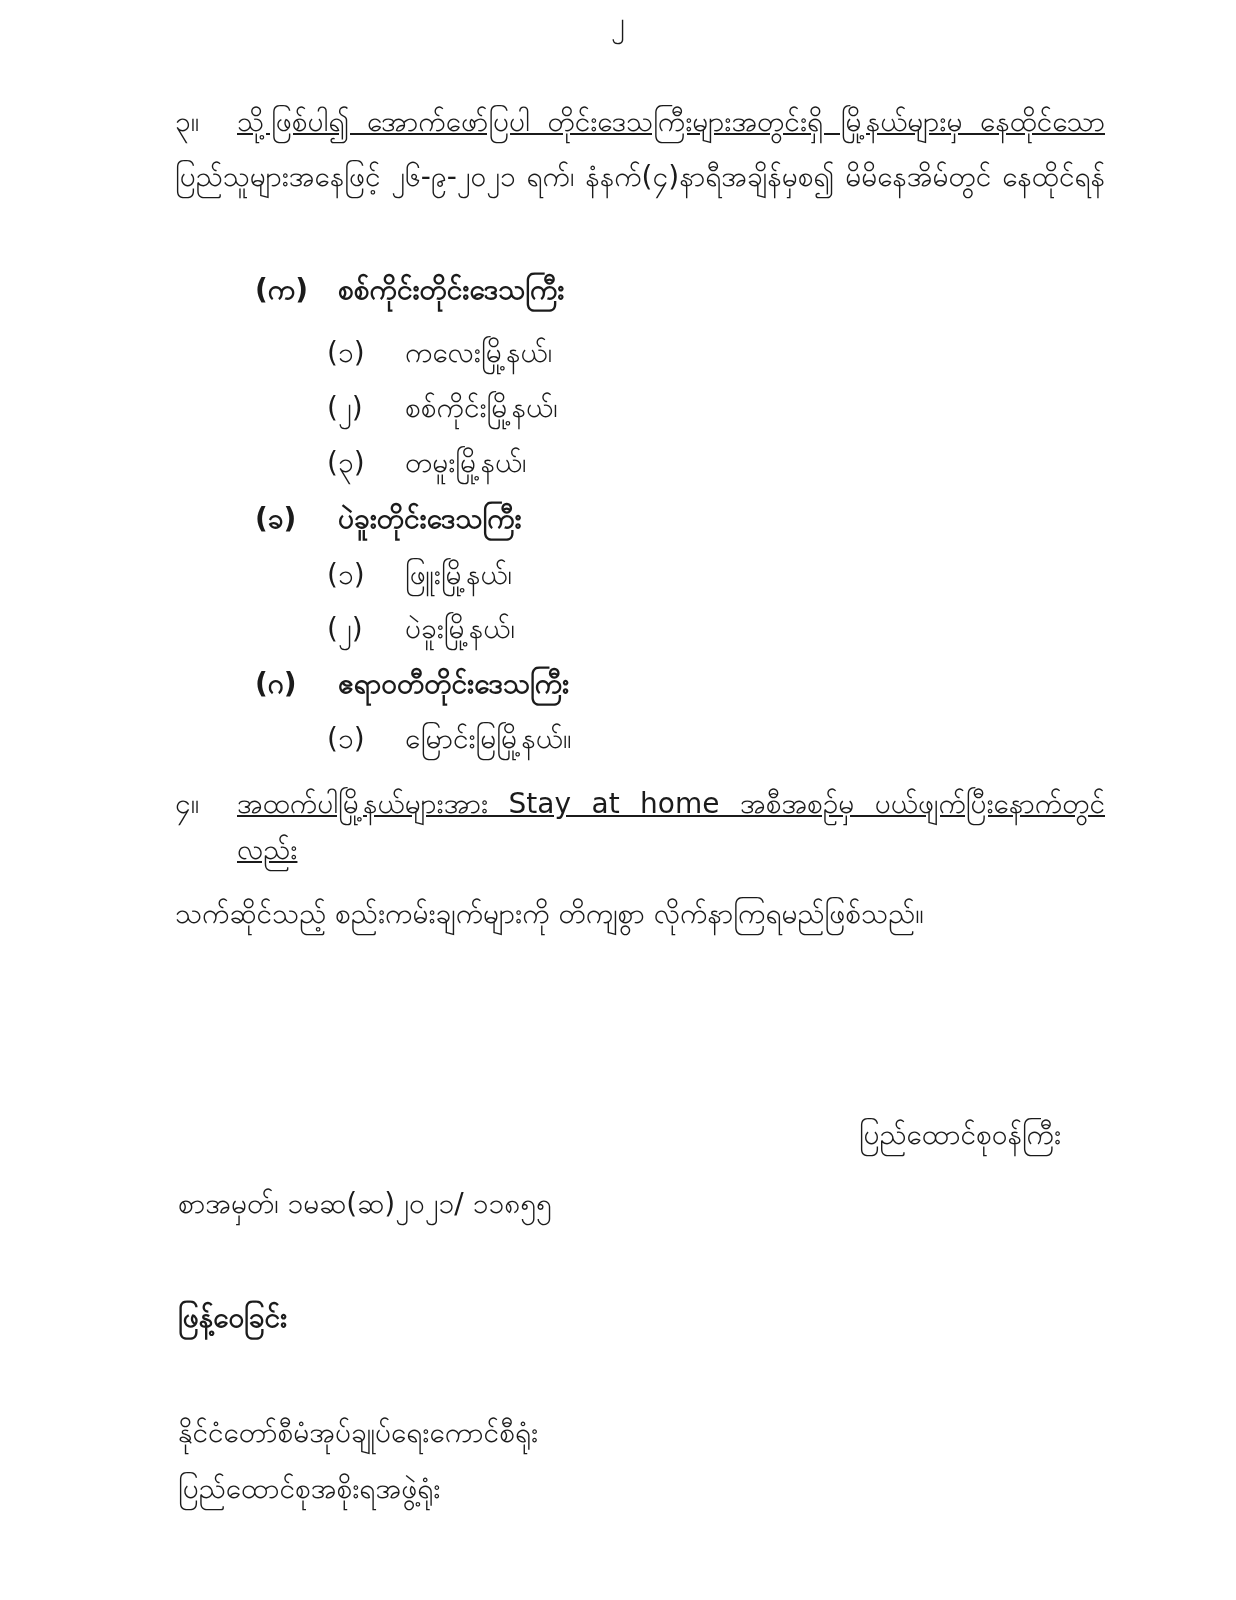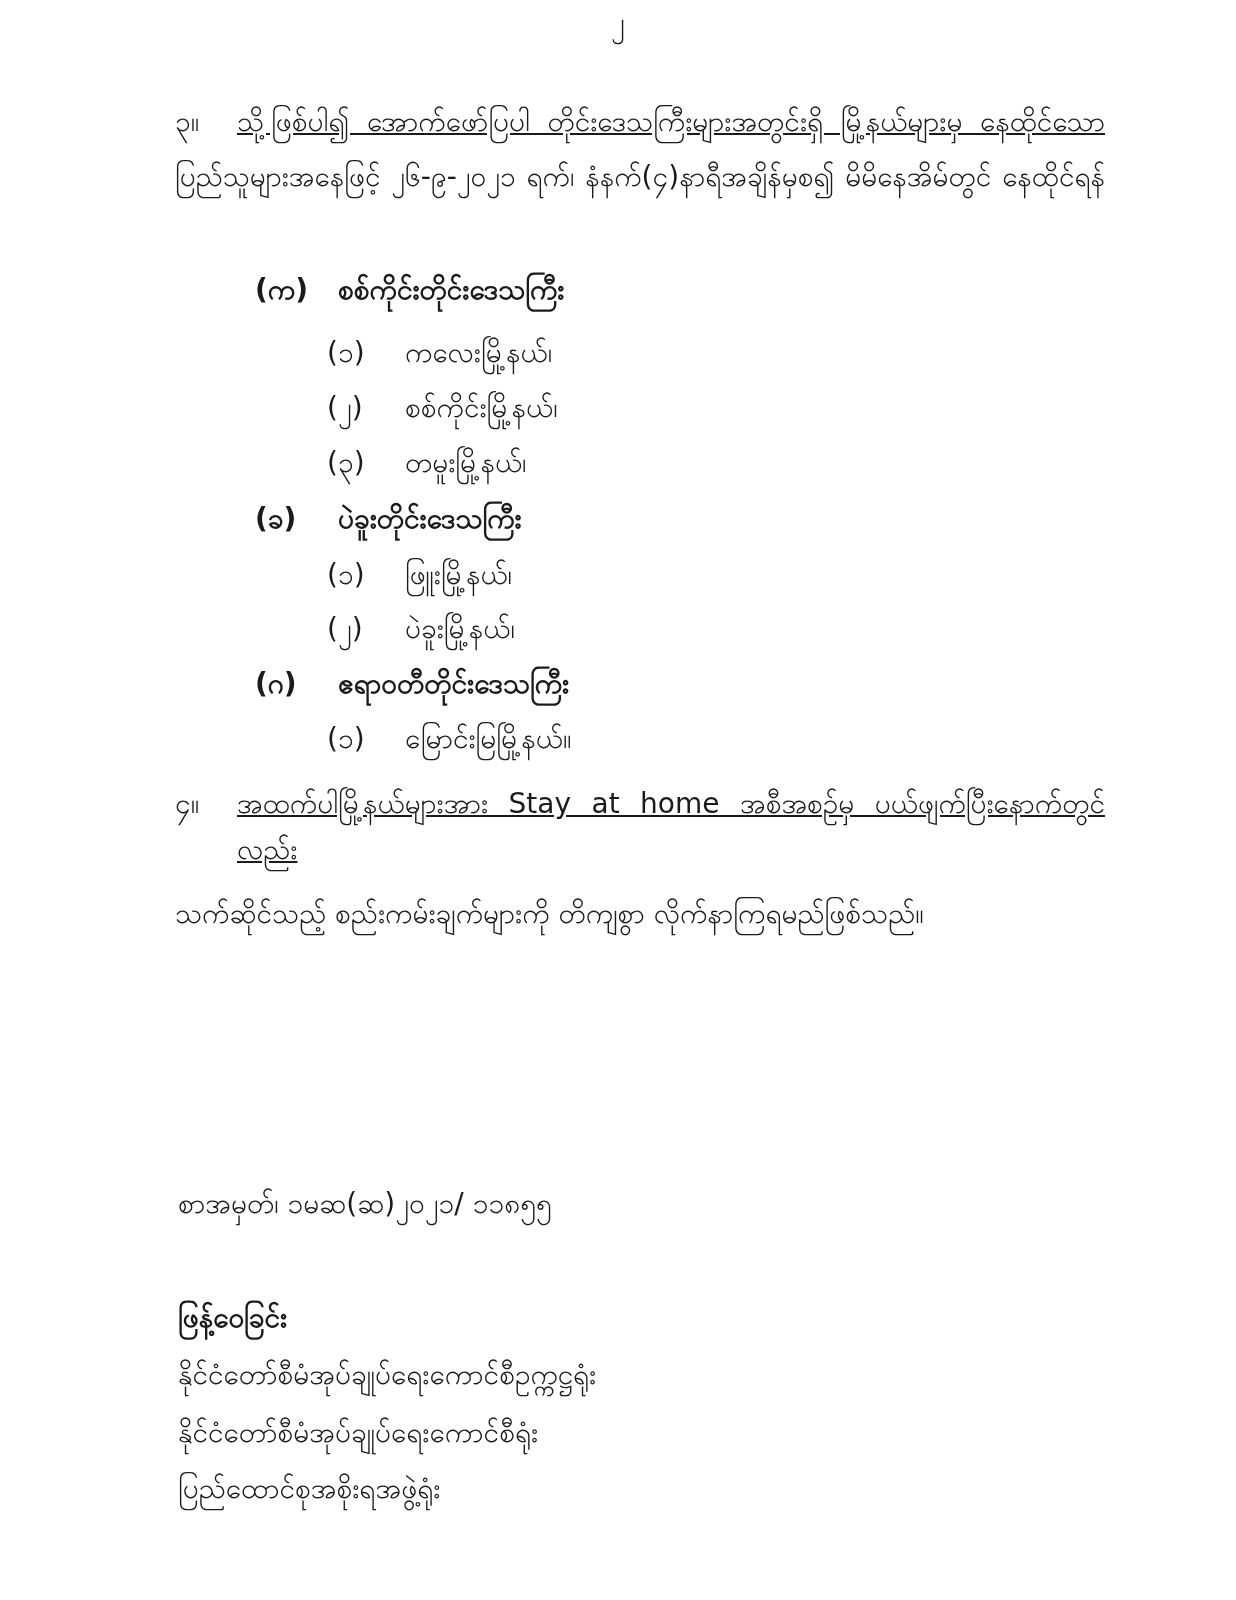--- a/index.html
+++ b/index.html
@@ -128,21 +128,21 @@
     <span class="item-num">(၁)</span>
     <span class="item-text">မြောင်းမြမြို့နယ်။</span>
   </div>
 
   <div class="abs pline" style="top:781px">
     <span class="pnum">၄။</span>
     <span class="ptext-just">အထက်ပါမြို့နယ်များအား Stay at home အစီအစဉ်မှ ပယ်ဖျက်ပြီးနောက်တွင်လည်း</span>
   </div>
   <div class="abs lline" style="top:891px">သက်ဆိုင်သည့် စည်းကမ်းချက်များကို တိကျစွာ လိုက်နာကြရမည်ဖြစ်သည်။</div>
 
+  <div class="abs sig-block" style="top:1112px">ပြည်ထောင်စုဝန်ကြီး</div>
 
   <div class="abs fline" style="top:1181px">စာအမှတ်၊ ၁မဆ(ဆ)၂၀၂၁/ ၁၁၈၅၅</div>
 
   <div class="abs fline bold" style="top:1295px">ဖြန့်ဝေခြင်း</div>
-  <div class="abs fline" style="top:1352px">နိုင်ငံတော်စီမံအုပ်ချုပ်ရေးကောင်စီဥက္ကဋ္ဌရုံး</div>
   <div class="abs fline" style="top:1410px">နိုင်ငံတော်စီမံအုပ်ချုပ်ရေးကောင်စီရုံး</div>
   <div class="abs fline" style="top:1466px">ပြည်ထောင်စုအစိုးရအဖွဲ့ရုံး</div>
 
 </div>
 
 </body></html>

